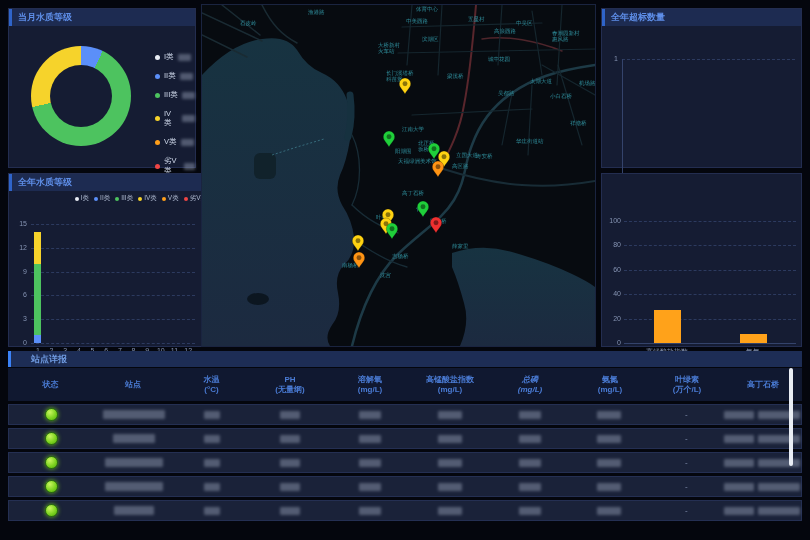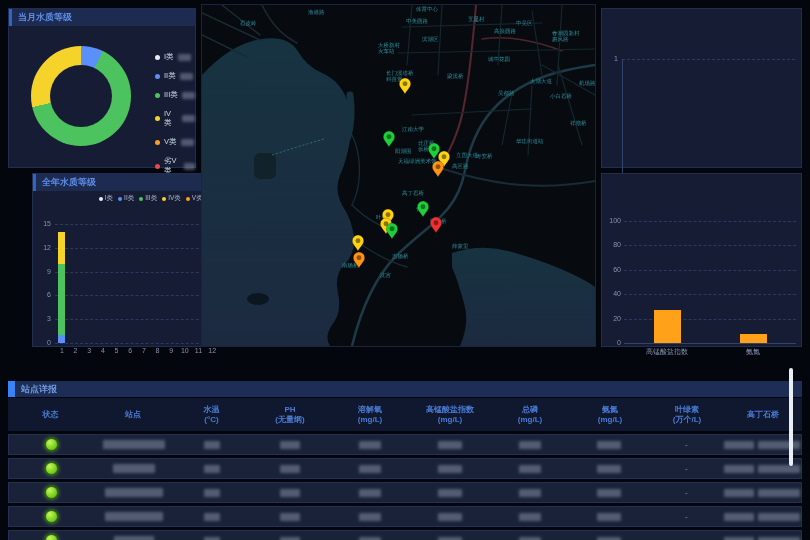--- a/index.html
+++ b/index.html
@@ -37,22 +37,22 @@
   .legend-row .li{display:flex;align-items:center;gap:2px;cursor:pointer;}
   .legend-row .dot{width:4px;height:4px;border-radius:50%;flex:none;}
   .legend-row .lbl{font-size:6.5px;color:#aeb9d0;}
   
   #map{position:absolute;left:201px;top:4px;width:395px;height:343px;
        background:#060a10;border:1px solid #1a2440;box-sizing:border-box;}
   .map-label{fill:#2f8e9c;font-size:5.5px;font-family:"Liberation Sans","DejaVu Sans",sans-serif;}
   
   #table-panel{left:8px;top:351px;width:794px;height:169px;background:transparent;border:none;}
   .table-titlebar{
-    height:16px;background:#1d2d55;border-left:7px solid #3b82f6;
-    display:flex;align-items:center;padding-left:6px;box-sizing:border-box;margin-top:30px;
+    height:16px;background:#1d2d55;border-left:3px solid #3b82f6;
+    display:flex;align-items:center;padding-left:20px;box-sizing:border-box;
   }
   .table-title{font-size:9px;color:#6f9ae0;font-weight:bold;}
   .thead{
     margin-top:1px;height:33px;background:#101830;display:flex;align-items:center;
   }
   .th{display:flex;flex-direction:column;align-items:center;justify-content:center;
       color:#4a7bd4;font-size:8px;font-weight:bold;line-height:10px;}
   .trow{
     height:21px;margin-top:3px;background:#1a2239;border:1px solid #242f52;
     box-sizing:border-box;display:flex;align-items:center;cursor:pointer;
@@ -105,21 +105,21 @@
         </div>
         <div class="li">
           <div class="dot" style="background: rgb(239, 69, 69);"></div>
           <span class="lbl">劣V类</span>
           <div class="blur" style="width: 13px; height: 7px;"></div>
         </div>
       </div>
   </div>
 </div>
 
-<div class="panel" id="p2" style="left:8px;top:173px;width:204px;height:174px;margin-left:24px;">
+<div class="panel" id="p2" style="left:8px;top:173px;width:204px;height:174px;">
   <div class="panel-header">
     <span class="panel-title">全年水质等级</span>
   </div>
   <div class="panel-body">
     <div class="legend-row" id="annual-legend" style="right:4px;top:3px;">
         <div class="li">
           <div class="dot" style="background: rgb(233, 237, 245);"></div>
           <span class="lbl">I类</span>
         </div>
         <div class="li">
@@ -310,20 +310,23 @@
         </g>
         <g transform="translate(157,263) scale(0.92)">
           <path d="M0,0 C-2.2,-4.5 -6.2,-7 -6.2,-11.2 A6.2,6.2 0 1 1 6.2,-11.2 C6.2,-7 2.2,-4.5 0,0 Z" fill="#ff9414" stroke="rgba(0,0,0,0.4)" stroke-width="0.6"></path>
           <circle cx="0" cy="-11.2" r="2.7" fill="rgba(0,0,0,0.45)"></circle>
         </g>
       </g>
   </svg>
 </div>
 
 <div class="panel" id="p3" style="left:601px;top:8px;width:201px;height:160px;">
+  <div class="panel-header">
+    <span class="panel-title">全年超标数量</span>
+  </div>
   <div class="panel-body">
     <div id="exceed-chart" style="position:absolute;left:0;top:0;right:0;bottom:0;">
         <div class="gridline" style="left: 20px; width: 173px; top: 33px;"></div>
         <div class="axisline-v" style="left: 20px; top: 33px; height: 119px;"></div>
         <div class="axisline-h" style="left: 20px; width: 173px; top: 152px;"></div>
         <div class="axis-text" style="left: 4px; top: 29px; width: 12px; text-align: right;">1</div>
         <div class="axis-text" style="left: 4px; top: 148px; width: 12px; text-align: right;">0</div>
         <div class="axis-text" style="left: 21.2083px; top: 156px; width: 12px; text-align: center;">1</div>
         <div class="axis-text" style="left: 35.625px; top: 156px; width: 12px; text-align: center;">2</div>
         <div class="axis-text" style="left: 50.0417px; top: 156px; width: 12px; text-align: center;">3</div>
@@ -383,21 +386,21 @@
         <span>(无量纲)</span>
       </div>
       <div class="th" style="width: 80px;">
         <span>溶解氧</span>
         <span>(mg/L)</span>
       </div>
       <div class="th" style="width: 80px;">
         <span>高锰酸盐指数</span>
         <span>(mg/L)</span>
       </div>
-      <div class="th" style="width: 80px;">
+      <div class="th" style="width: 80px; font-style: italic;">
         <span>总磷</span>
         <span>(mg/L)</span>
       </div>
       <div class="th" style="width: 80px;">
         <span>氨氮</span>
         <span>(mg/L)</span>
       </div>
       <div class="th" style="width: 74px;">
         <span>叶绿素</span>
         <span>(万个/L)</span>

